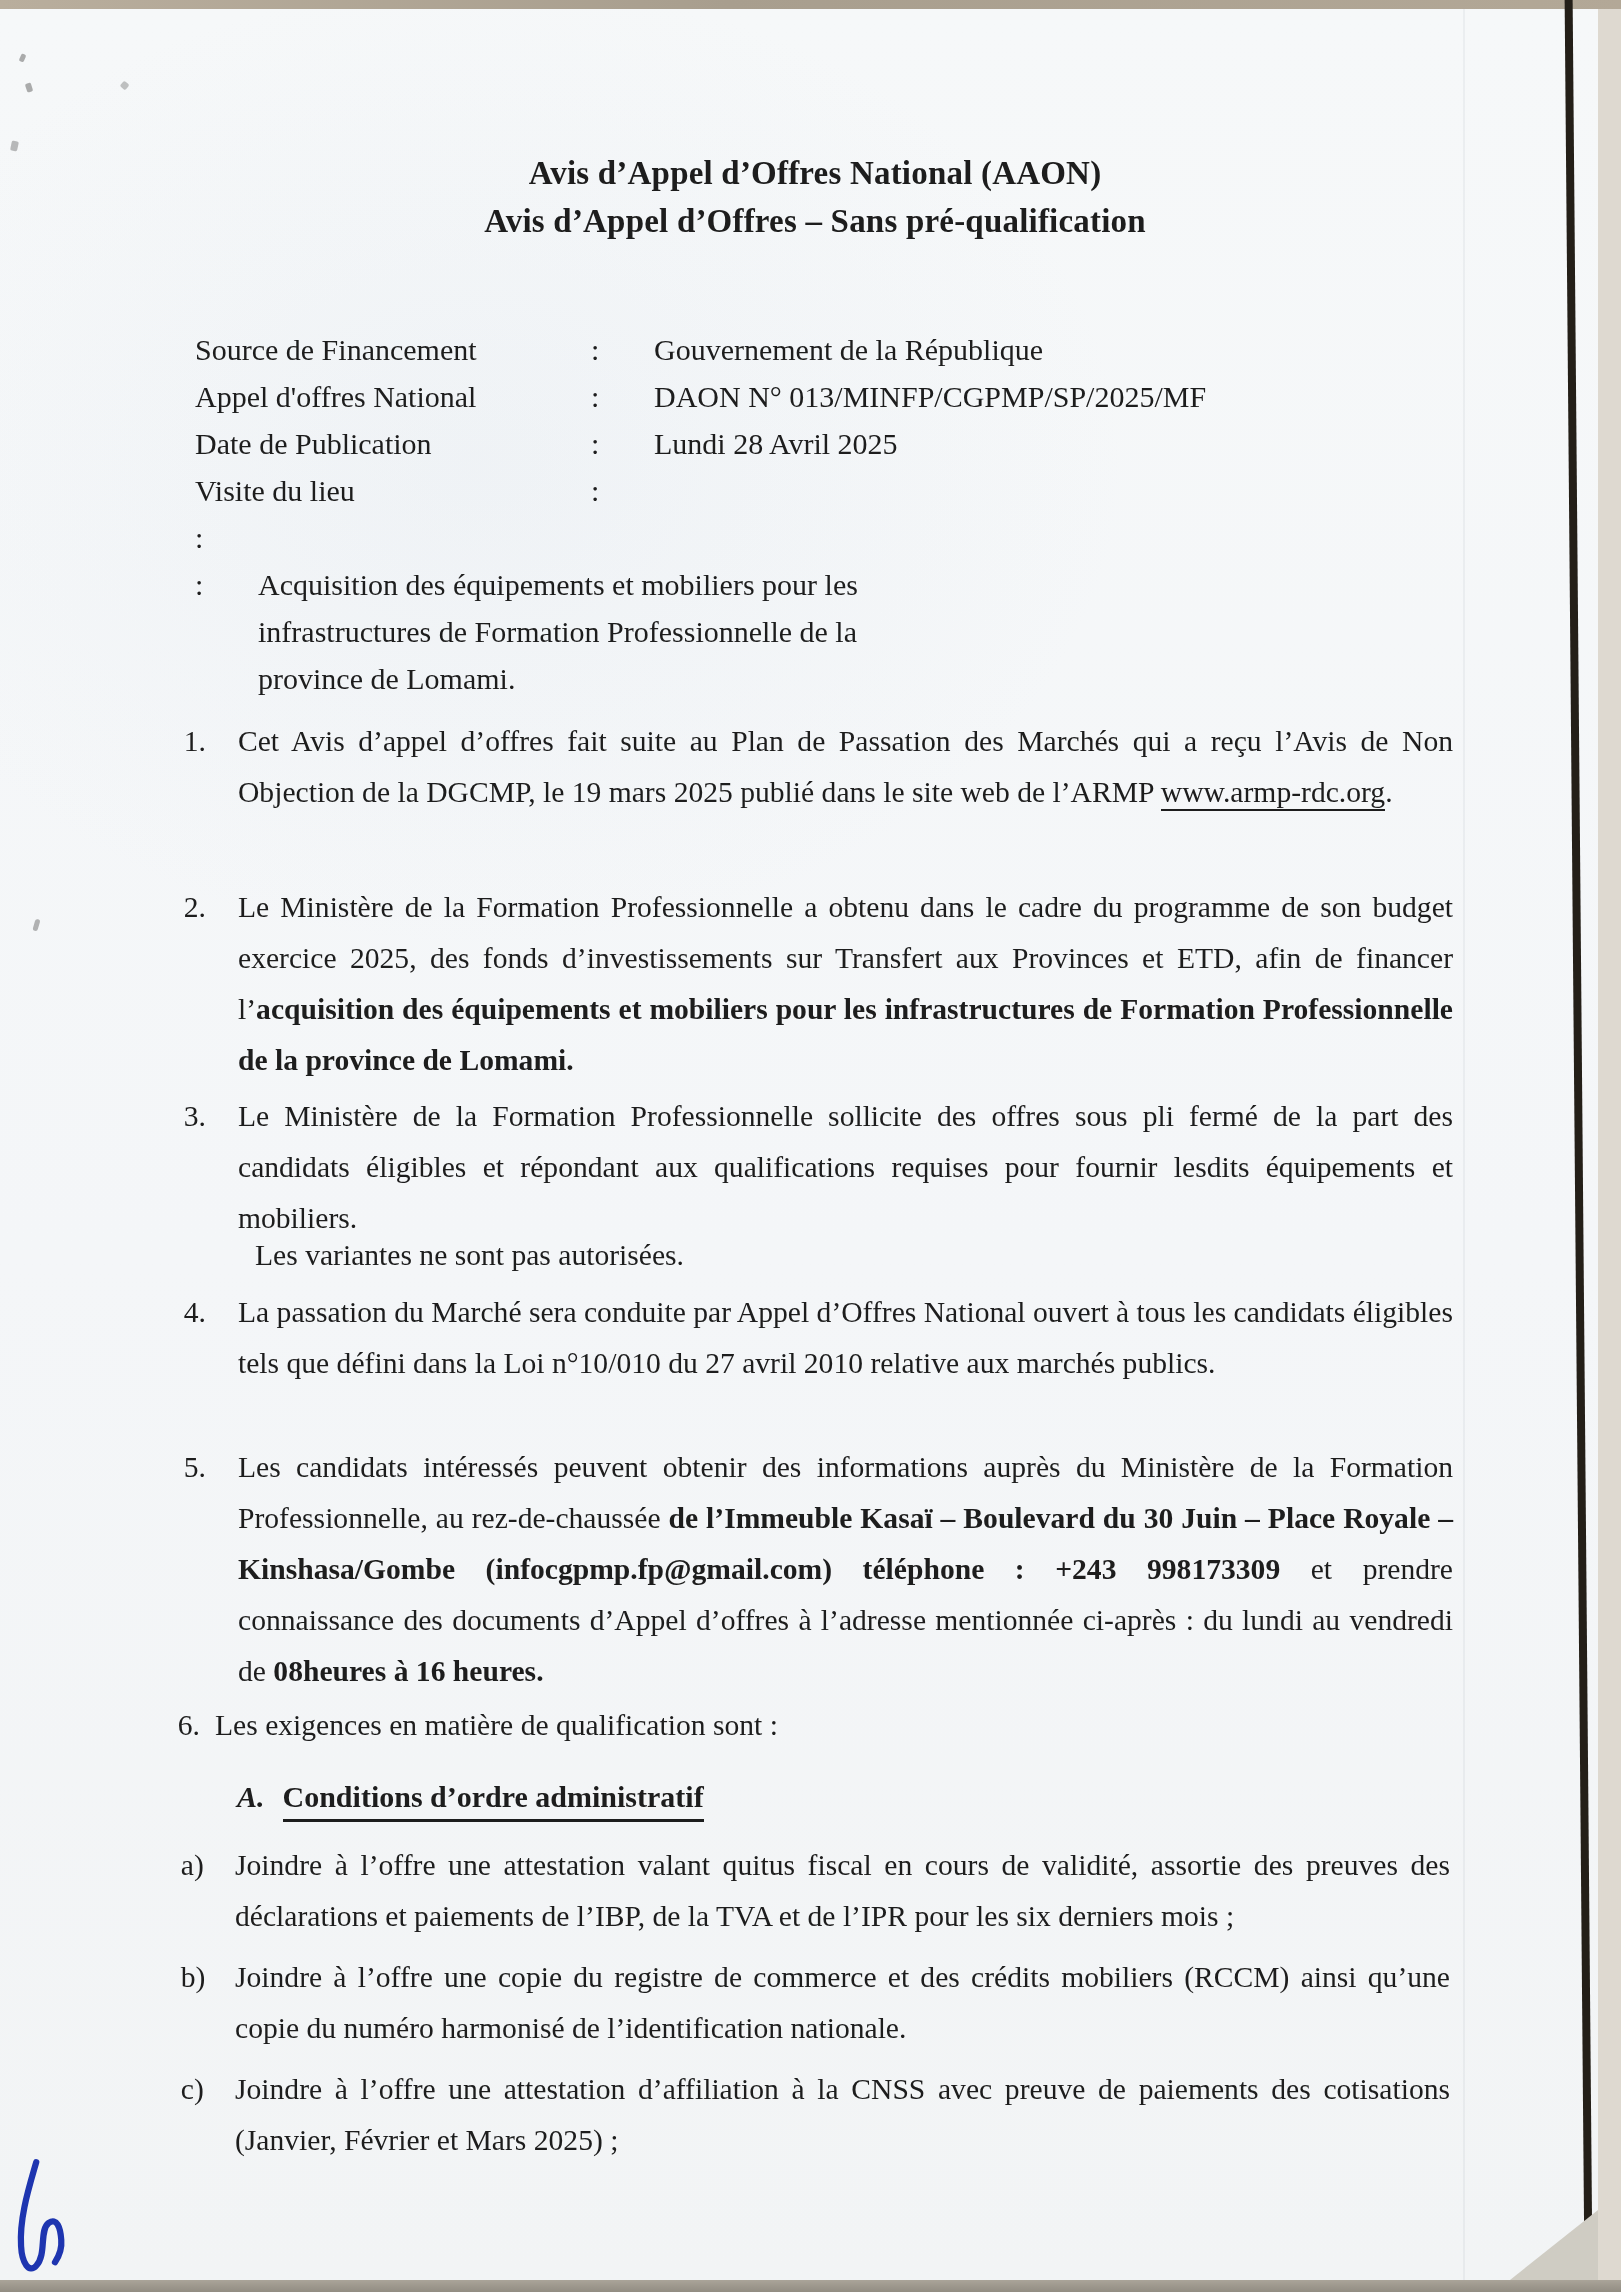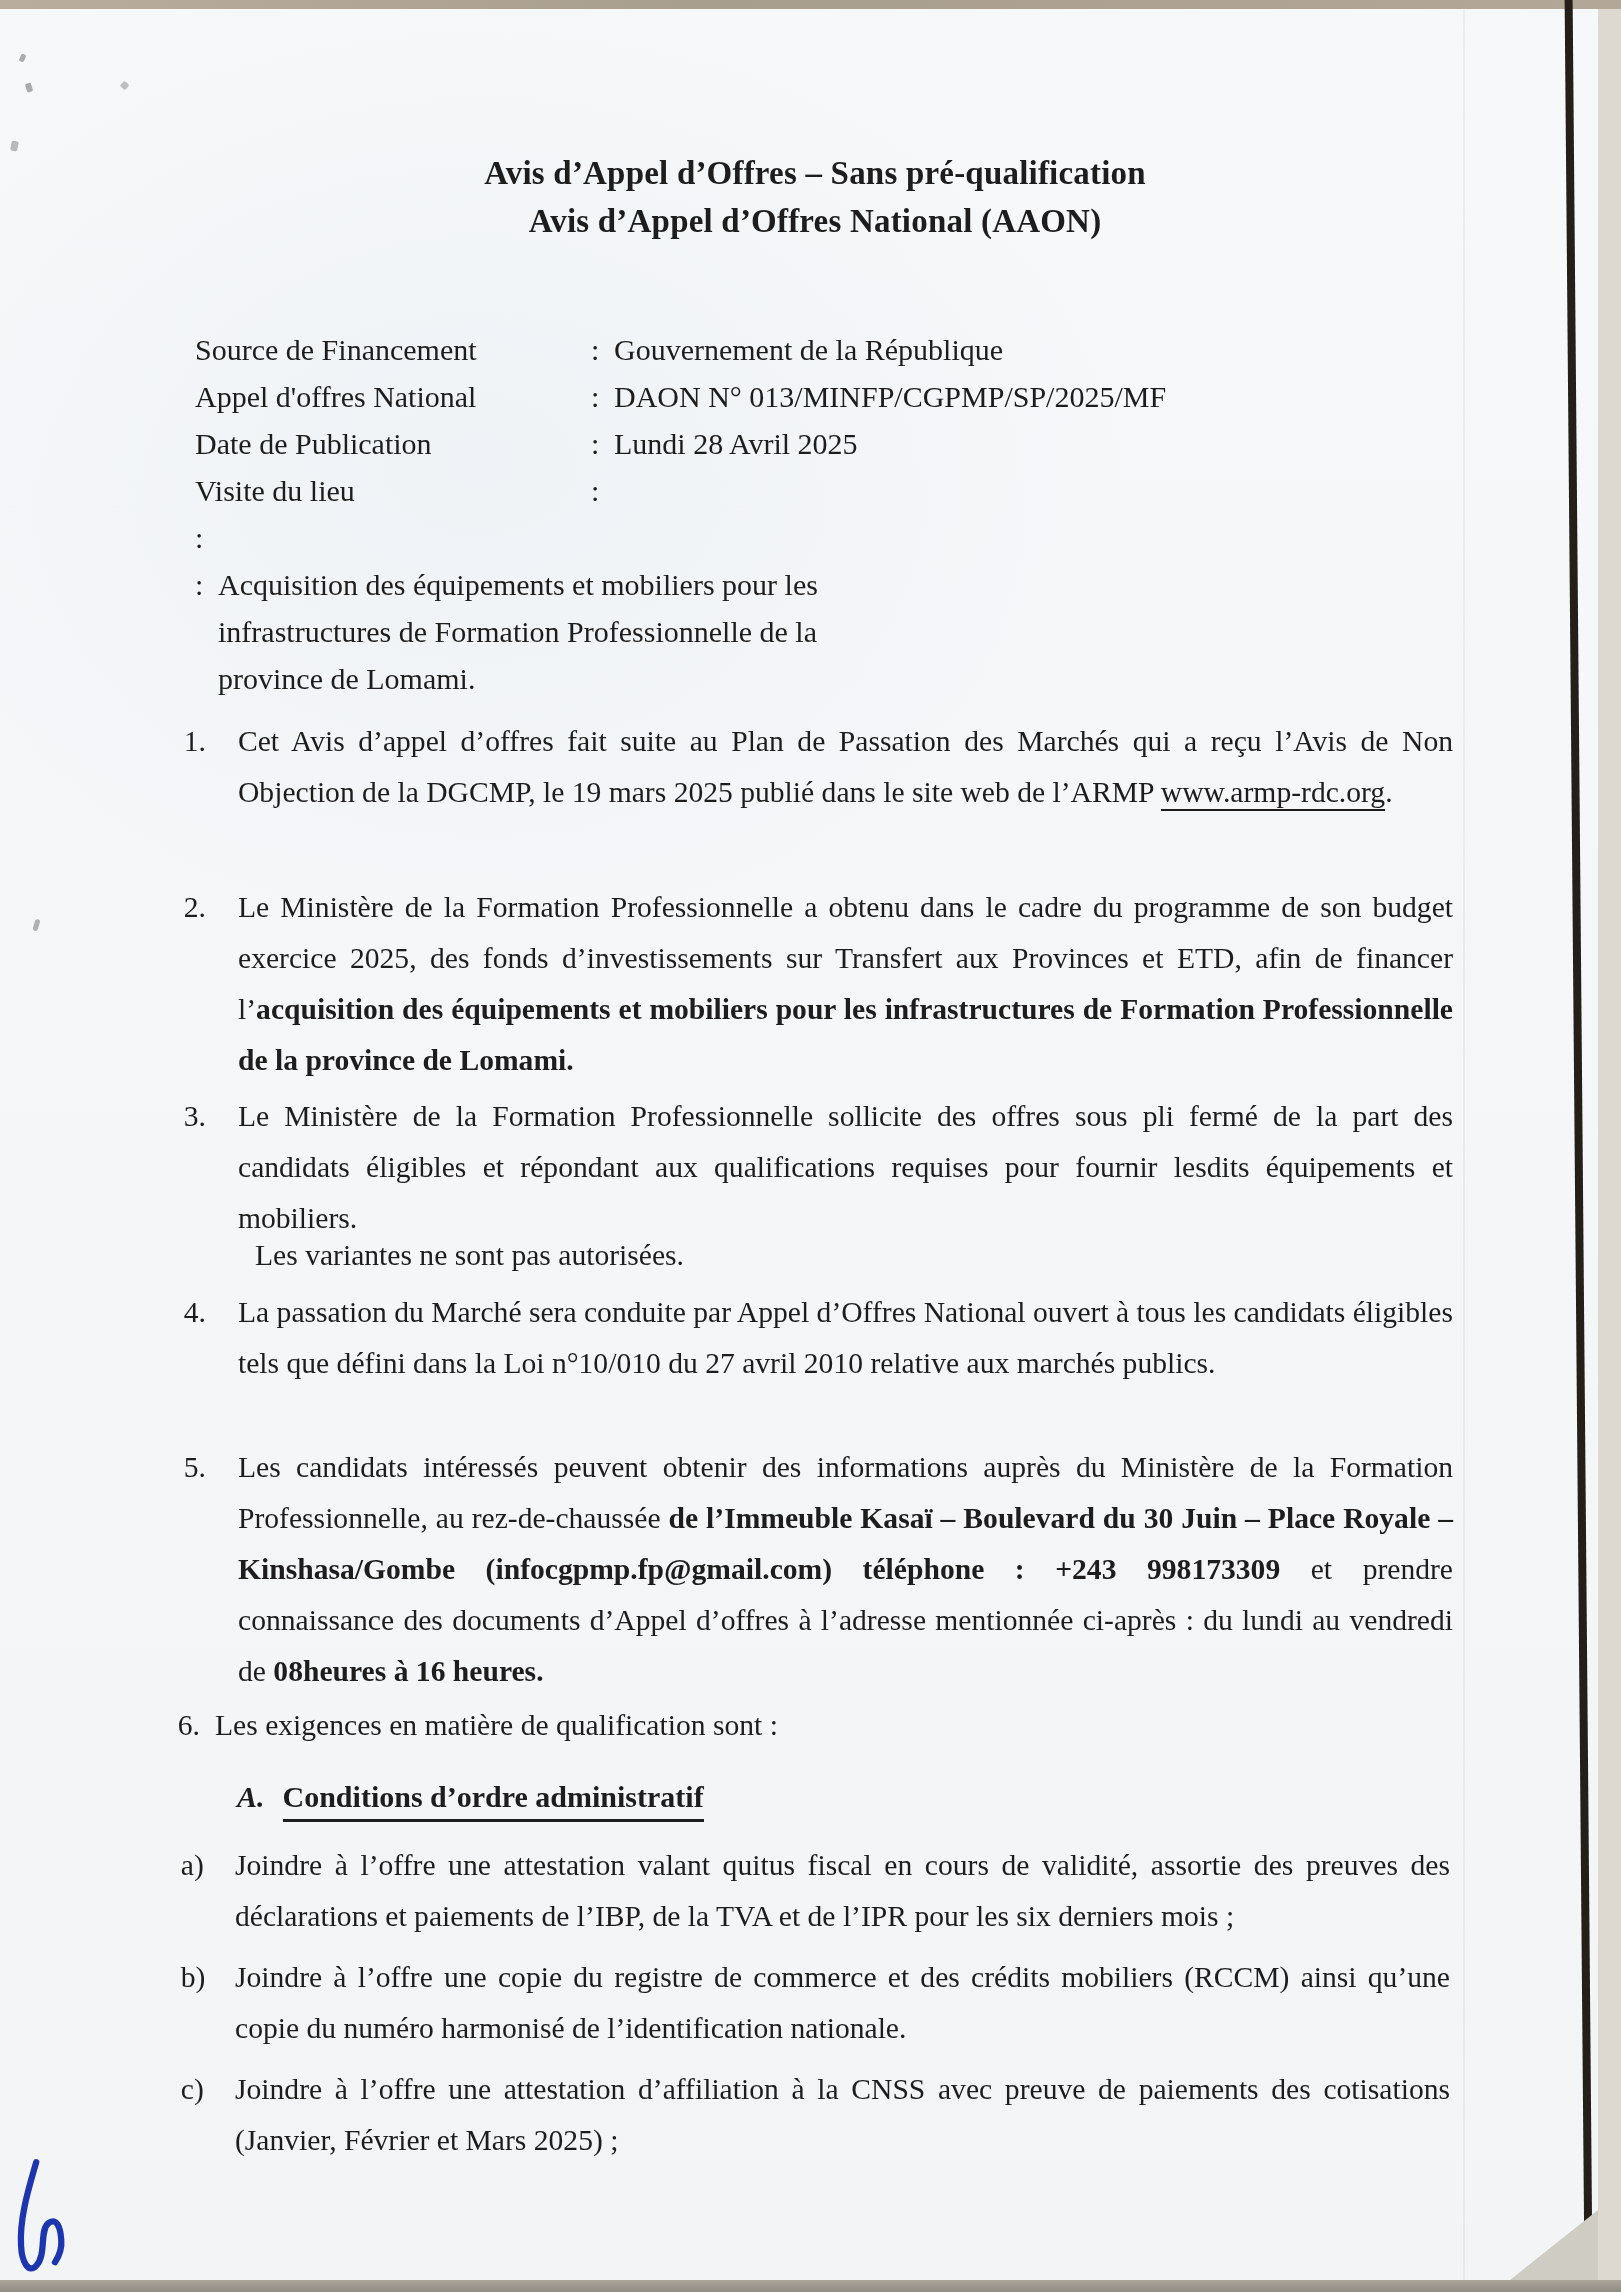--- a/index.html
+++ b/index.html
@@ -37,21 +37,21 @@
   
   .doc-title{
     position:absolute;top:149px;left:179px;width:1272px;text-align:center;
     font-weight:bold;font-size:33px;line-height:48px;letter-spacing:0.2px;
   }
   .meta{position:absolute;top:326px;left:195px;width:1123px;
     font-size:30px;font-weight:normal;line-height:47px;}
   .mrow{display:flex;align-items:flex-start;}
   .mlabel{width:396px;flex:none;}
   .mcolon{width:23px;flex:none;}
-  .mvalue{width:704px;flex:none;}
+  .mvalue{width:704px;flex:none;margin-left:40px;}
 
   .item{position:absolute;left:182px;width:1271px;font-size:29.6px;line-height:51px;
     text-align:justify;text-justify:inter-word;}
   .item .num{position:absolute;left:1.8px;top:0;}
   .item .body{display:block;padding-left:56px;}
   .plain{text-align:left;}
   .b{font-weight:bold;}
   .link{border-bottom:2.7px solid #1d1d1d;padding-bottom:0.9px;margin-top:11px;}
 
   .note{position:absolute;left:255px;top:1239px;font-size:29.6px;font-weight:normal;}
@@ -74,22 +74,22 @@
 <div class="speck s1"></div>
 <div class="speck s2"></div>
 <div class="speck s3"></div>
 <div class="speck s4"></div>
 <div class="speck s5"></div>
 <svg class="pen" width="81" height="134" viewBox="0 0 90 150">
   <path d="M38 8 C30 36 19 70 21 102 C22 121 30 133 38 124 C50 111 41 84 52 76 C61 70 65 81 66 95 C67 106 63 114 59 120" stroke="#1e35b0" stroke-width="7" fill="none" stroke-linecap="round"></path>
 </svg>
 
 <div class="doc-title">
+  <div>Avis d’Appel d’Offres National (AAON)</div>
   <div>Avis d’Appel d’Offres – Sans pré-qualification</div>
-  <div>Avis d’Appel d’Offres National (AAON)</div>
 </div>
 
 <div class="meta">
   <div class="mrow">
     <div class="mlabel">Source de Financement</div>
     <div class="mcolon">:</div>
     <div class="mvalue">Gouvernement de la République</div>
   </div>
   <div class="mrow">
     <div class="mlabel">Appel d'offres National</div>

